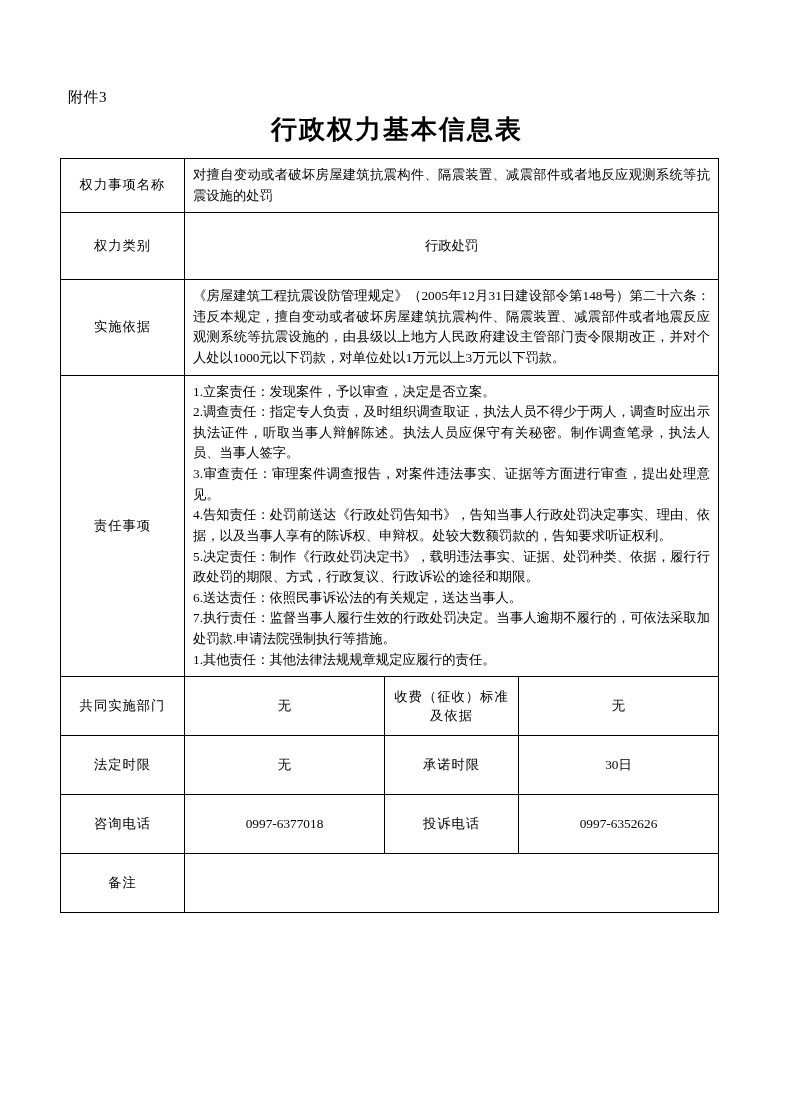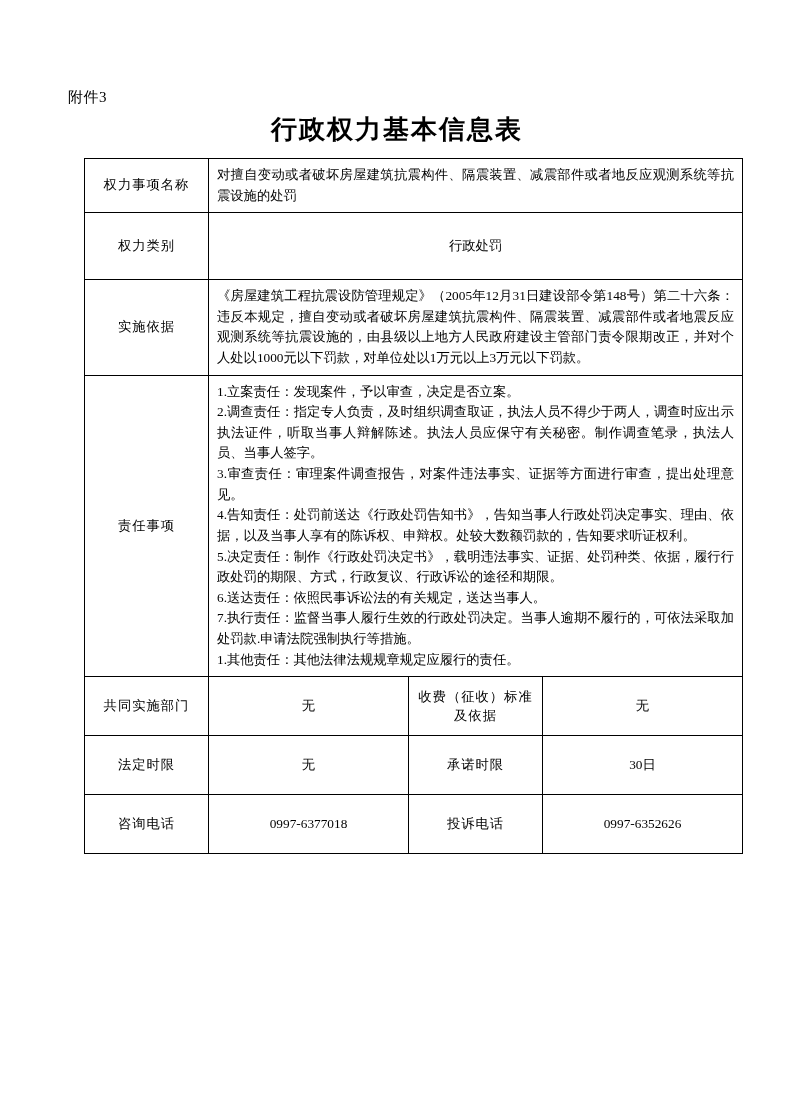--- a/index.html
+++ b/index.html
@@ -35,21 +35,21 @@
     top: 112px;
     width: 794px;
     text-align: center;
     font-size: 26px;
     font-weight: bold;
     letter-spacing: 2px;
     font-family: "Liberation Serif", "DejaVu Serif", serif;
   }
   table.main {
     position: absolute;
-    left: 84px;
+    left: 60px;
     top: 158px;
     width: 658px;
     border-collapse: collapse;
     table-layout: fixed;
   }
   table.main td {
     border: 1px solid #000000;
     padding: 6px 8px;
     font-size: 13.3px;
     line-height: 1.55;
@@ -148,16 +148,20 @@
         <td class="center">30日</td>
       </tr>
 
       <tr class="row-small">
         <td class="label">咨询电话</td>
         <td class="center">0997-6377018</td>
         <td class="label">投诉电话</td>
         <td class="center">0997-6352626</td>
       </tr>
 
+      <tr class="row-small">
+        <td class="label">备注</td>
+        <td class="center" colspan="3"></td>
+      </tr>
     </tbody>
   </table>
 
 </div>
 
 </body></html>

